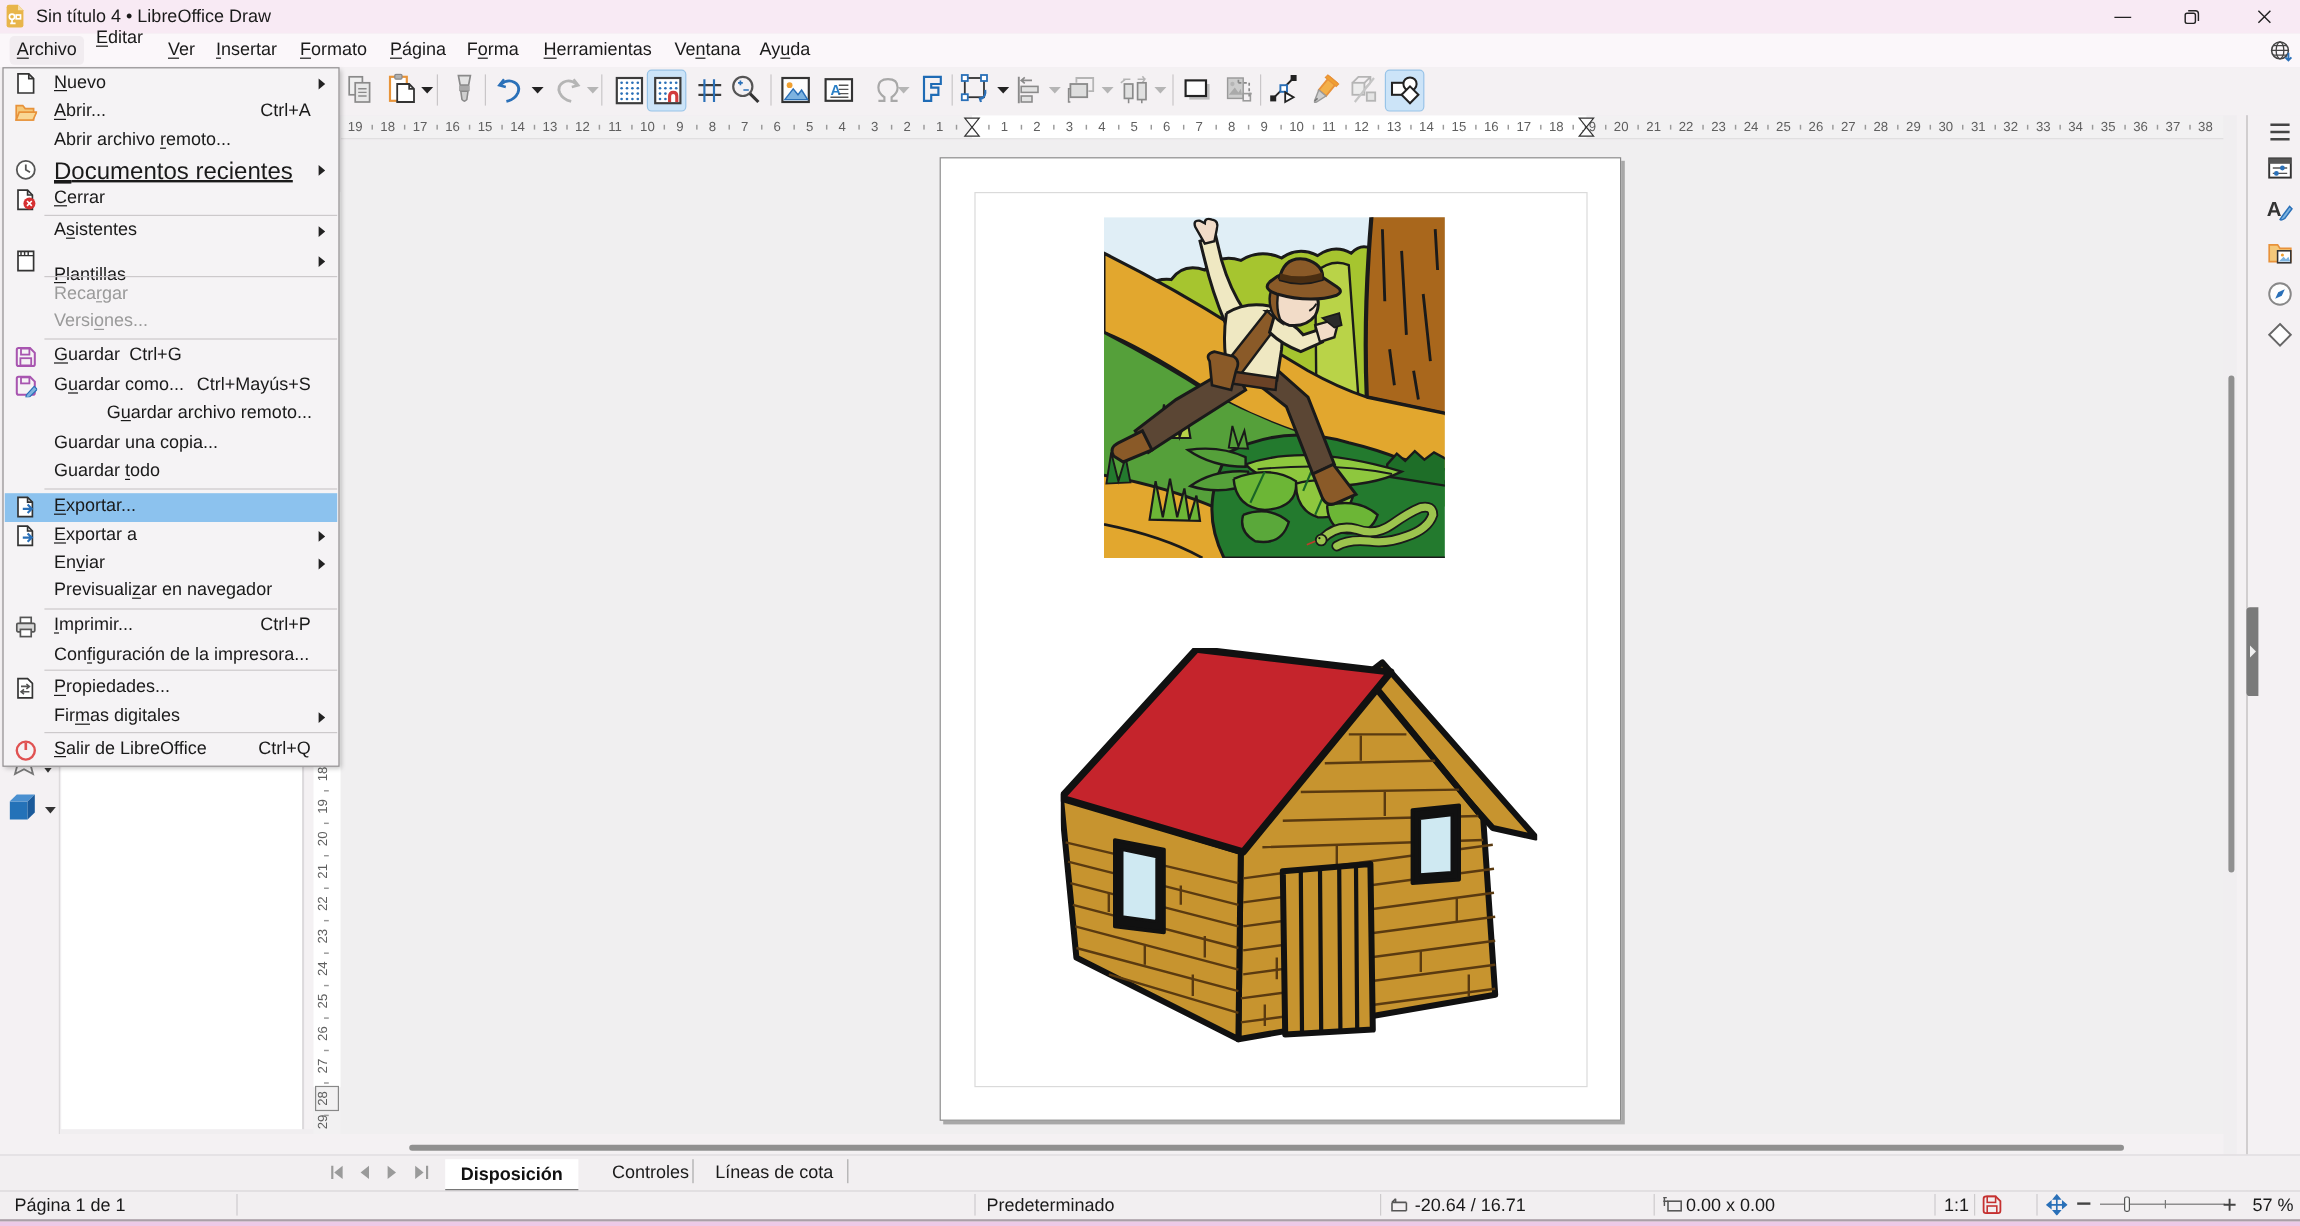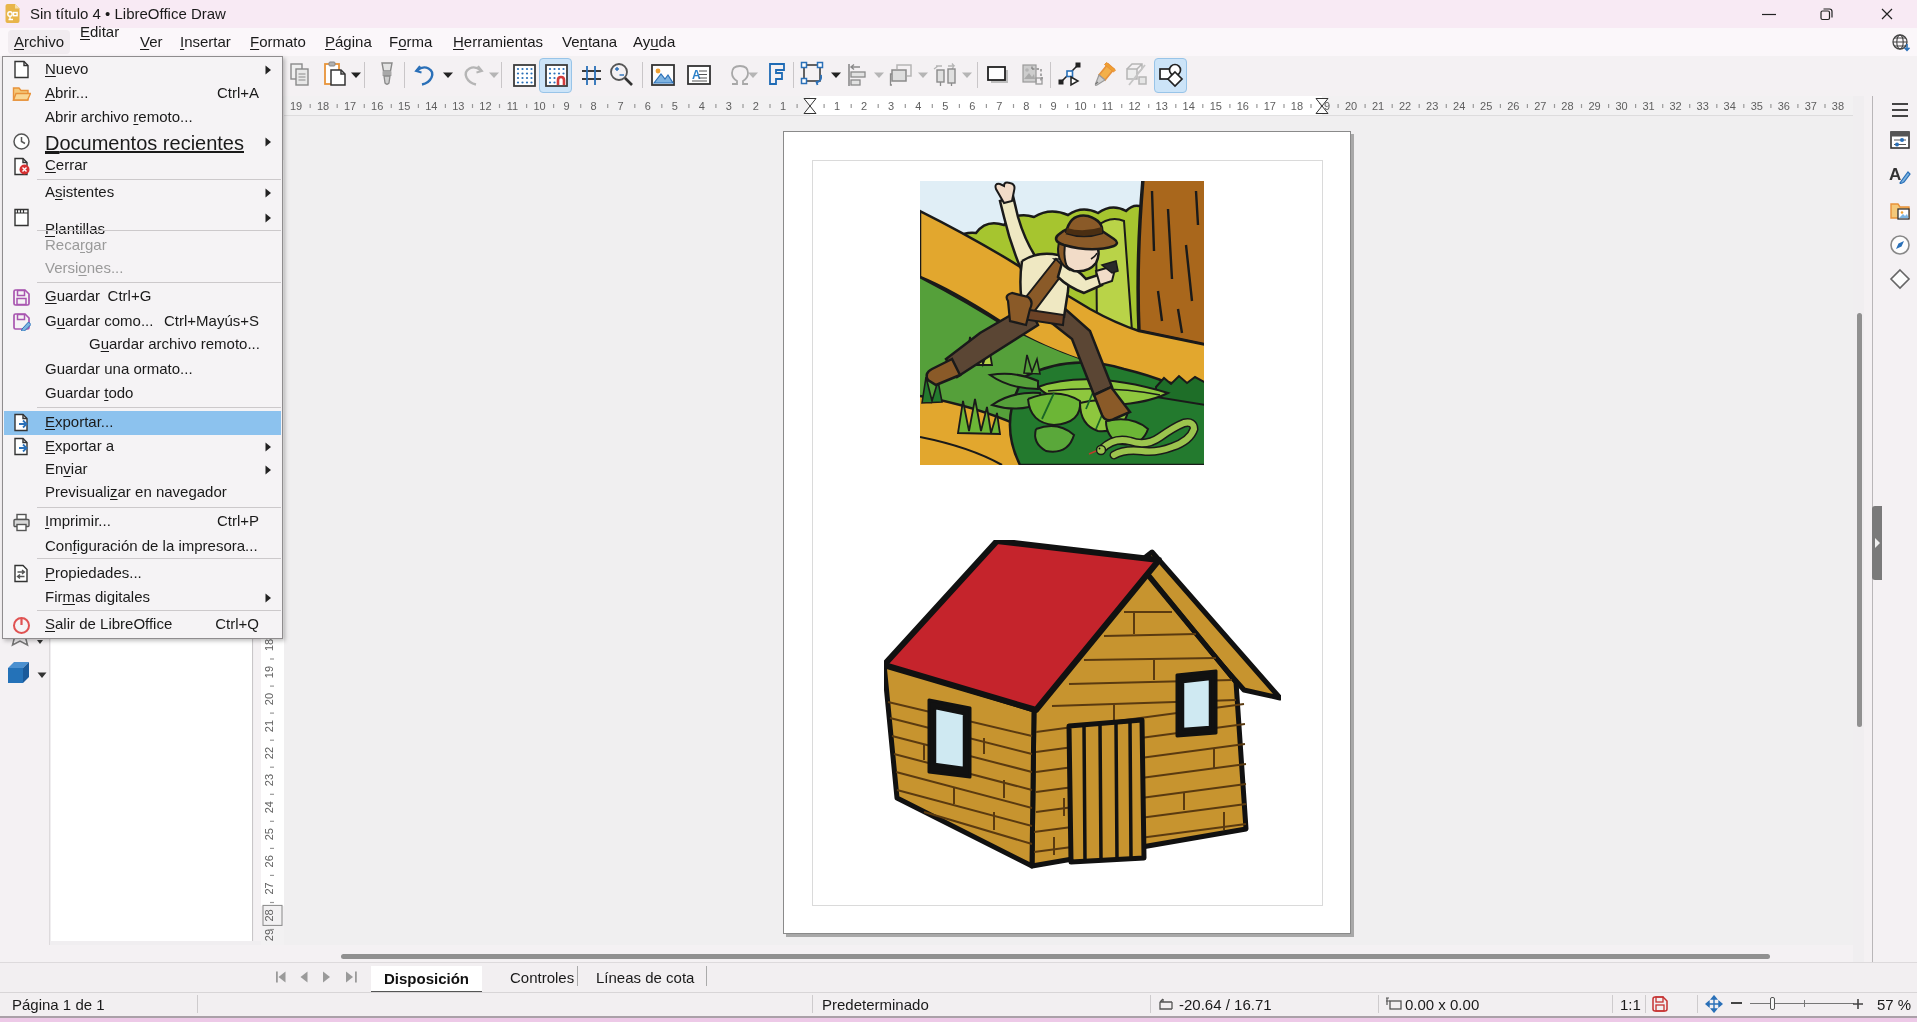--- a/index.html
+++ b/index.html
@@ -673,21 +673,21 @@
   </svg>
 <div class="abs" style="left:0;top:287.3px;width:259px;text-align:center;font-size:15px;color:#1a1a1a;">Ctrl+G</div>
 <div class="abs" style="left:45px;top:311.6px;font-size:15px;color:#1a1a1a;white-space:nowrap;">G<u>u</u>ardar como...</div>
 <svg class="abs" style="left:12px;top:312.1px" width="19" height="19" viewBox="0 0 19 19">
     <path d="M2 3.5 Q2 2 3.5 2 L13 2 L17 6 L17 15.5 Q17 17 15.5 17 L3.5 17 Q2 17 2 15.5 Z" fill="none" stroke="#a855b0" stroke-width="1.7"></path>
     <rect x="5.5" y="2.5" width="7" height="5" fill="none" stroke="#a855b0" stroke-width="1.5"></rect>
     <path d="M10 17 L16.5 10 L19 12.5 L12.5 19 L9.5 19.5 Z" fill="#7db4e0" stroke="#2a70b8" stroke-width="1"></path>
   </svg>
 <div class="abs" style="left:0;top:311.6px;width:259px;text-align:right;font-size:15px;color:#1a1a1a;">Ctrl+Mayús+S</div>
 <div class="abs" style="left:45px;top:334.6px;font-size:15px;color:#1a1a1a;white-space:nowrap;margin-left:44px;">G<u>u</u>ardar archivo remoto...</div>
-<div class="abs" style="left:45px;top:359.6px;font-size:15px;color:#1a1a1a;white-space:nowrap;">Guardar una ormato...</div>
+<div class="abs" style="left:45px;top:359.6px;font-size:15px;color:#1a1a1a;white-space:nowrap;">Guardar una copia...</div>
 <div class="abs" style="left:45px;top:383.5px;font-size:15px;color:#1a1a1a;white-space:nowrap;">Guardar <u>t</u>odo</div>
 <div class="abs" style="left:45px;top:412.6px;font-size:15px;color:#1a1a1a;white-space:nowrap;"><u>E</u>xportar...</div>
 <svg class="abs" style="left:12px;top:413.1px" width="19" height="19" viewBox="0 0 19 19">
     <path d="M3 1.5 L11 1.5 L15 5.5 L15 17.5 L3 17.5 Z" fill="#fff" stroke="#333" stroke-width="1.4"></path>
     <path d="M11 1.5 L11 5.5 L15 5.5" fill="none" stroke="#333" stroke-width="1.4"></path>
     <path d="M7 11 L14 11 M11 7.5 L14.5 11 L11 14.5" fill="none" stroke="#2a70b8" stroke-width="1.8"></path>
   </svg>
 <div class="abs" style="left:45px;top:436.5px;font-size:15px;color:#1a1a1a;white-space:nowrap;"><u>E</u>xportar a</div>
 <svg class="abs" style="left:12px;top:437.0px" width="19" height="19" viewBox="0 0 19 19">
     <path d="M3 1.5 L11 1.5 L15 5.5 L15 17.5 L3 17.5 Z" fill="#fff" stroke="#333" stroke-width="1.4"></path>

